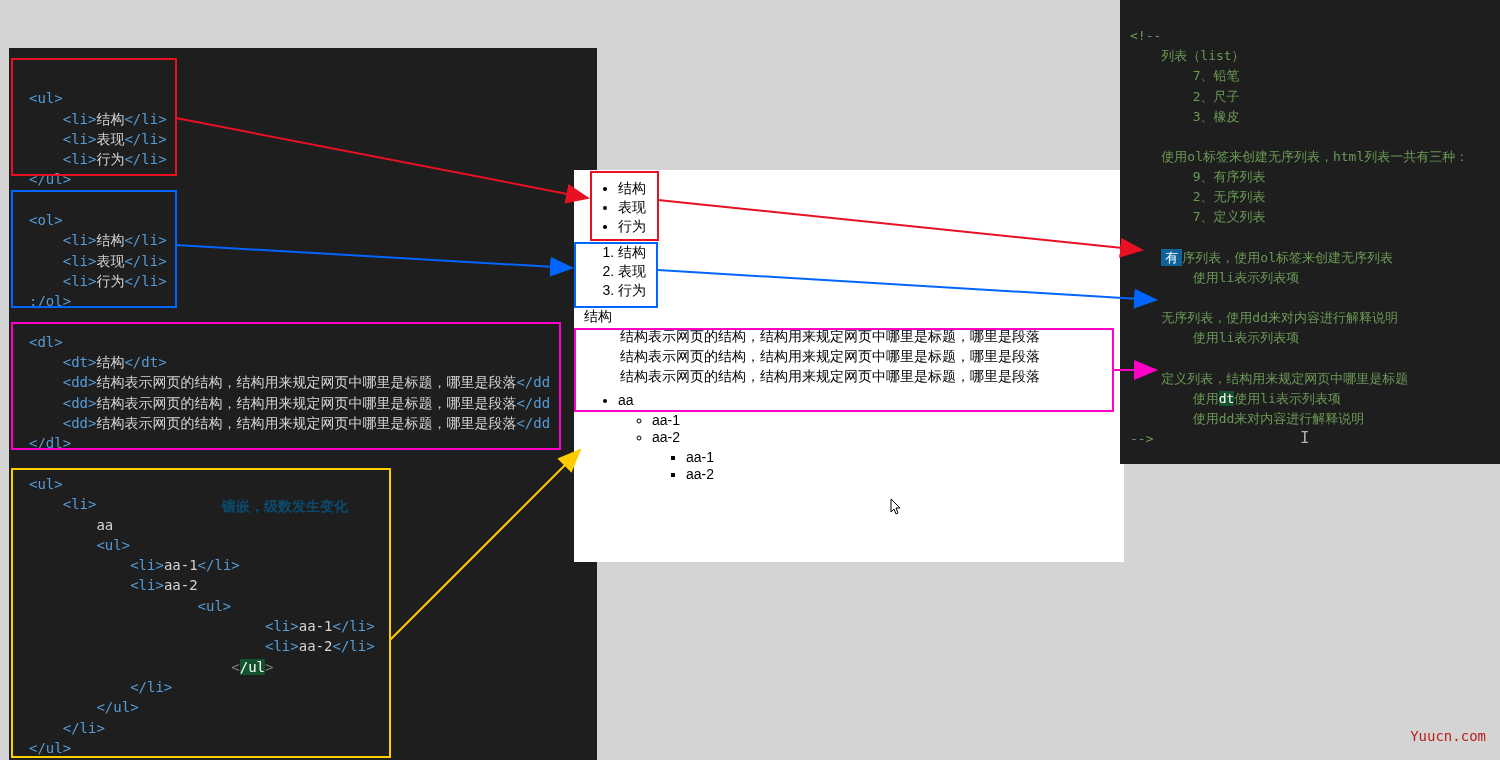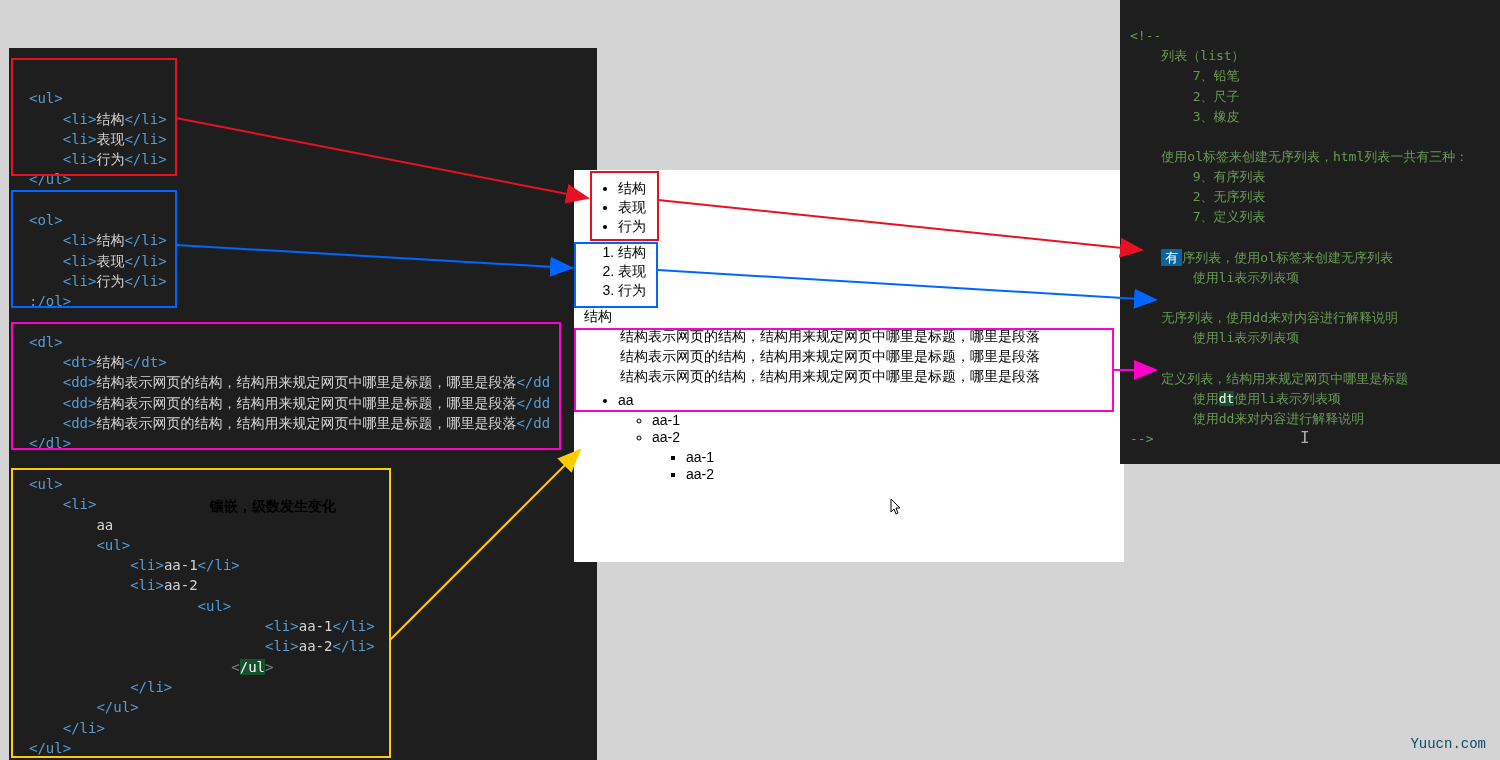--- a/index.html
+++ b/index.html
@@ -76,27 +76,27 @@
     white-space: pre;
   }
   .sel { background: #14532d; color: #fff; }
   .cur { background:#0e639c; color:#fff; padding:1px 4px; }
 
   
   #arrows { position: absolute; left:0; top:0; pointer-events:none; }
 
   .embed-note {
     position:absolute;
-    left: 210px; top: 498px;
-    color:#000000; font-weight:bold;
+    left: 222px; top: 498px;
+    color:#0c4a6e; font-weight:bold;
   }
   .watermark {
     position:absolute;
-    right:14px; bottom:8px;
-    color:#0c4a6e; font-size:14px;font-family:Liberation Mono, monospace;
+    right:14px; bottom:16px;
+    color:#b91c1c; font-size:14px;
   }
   .cursor-ptr {
     position:absolute;
     left:890px; top:498px;
     width:12px; height:18px;
   }
   .cursor-caret {
     position:absolute;
     left:1300px; top:428px;
     color:#aeafad;

